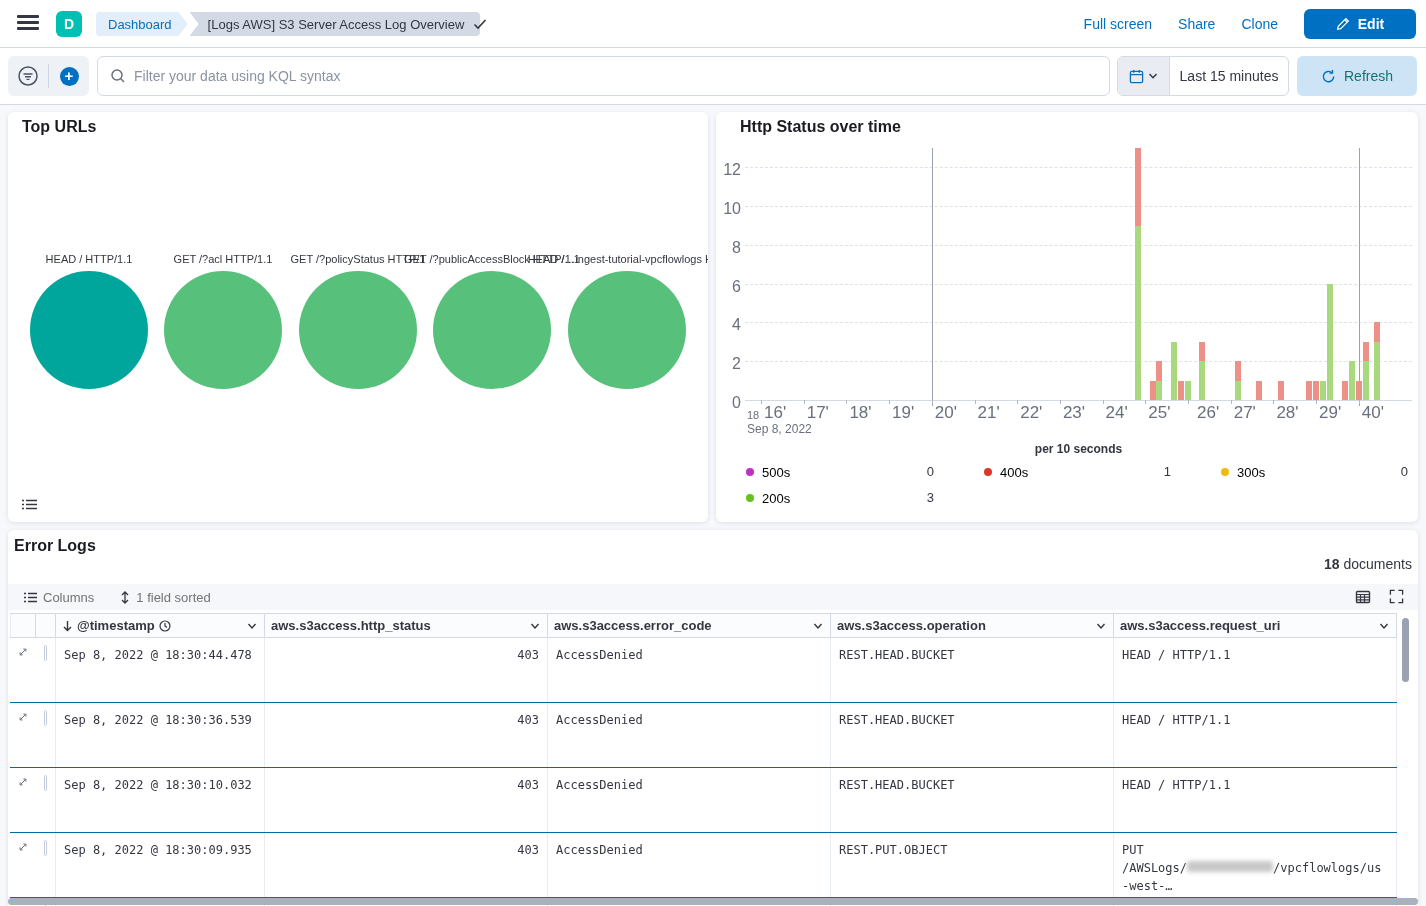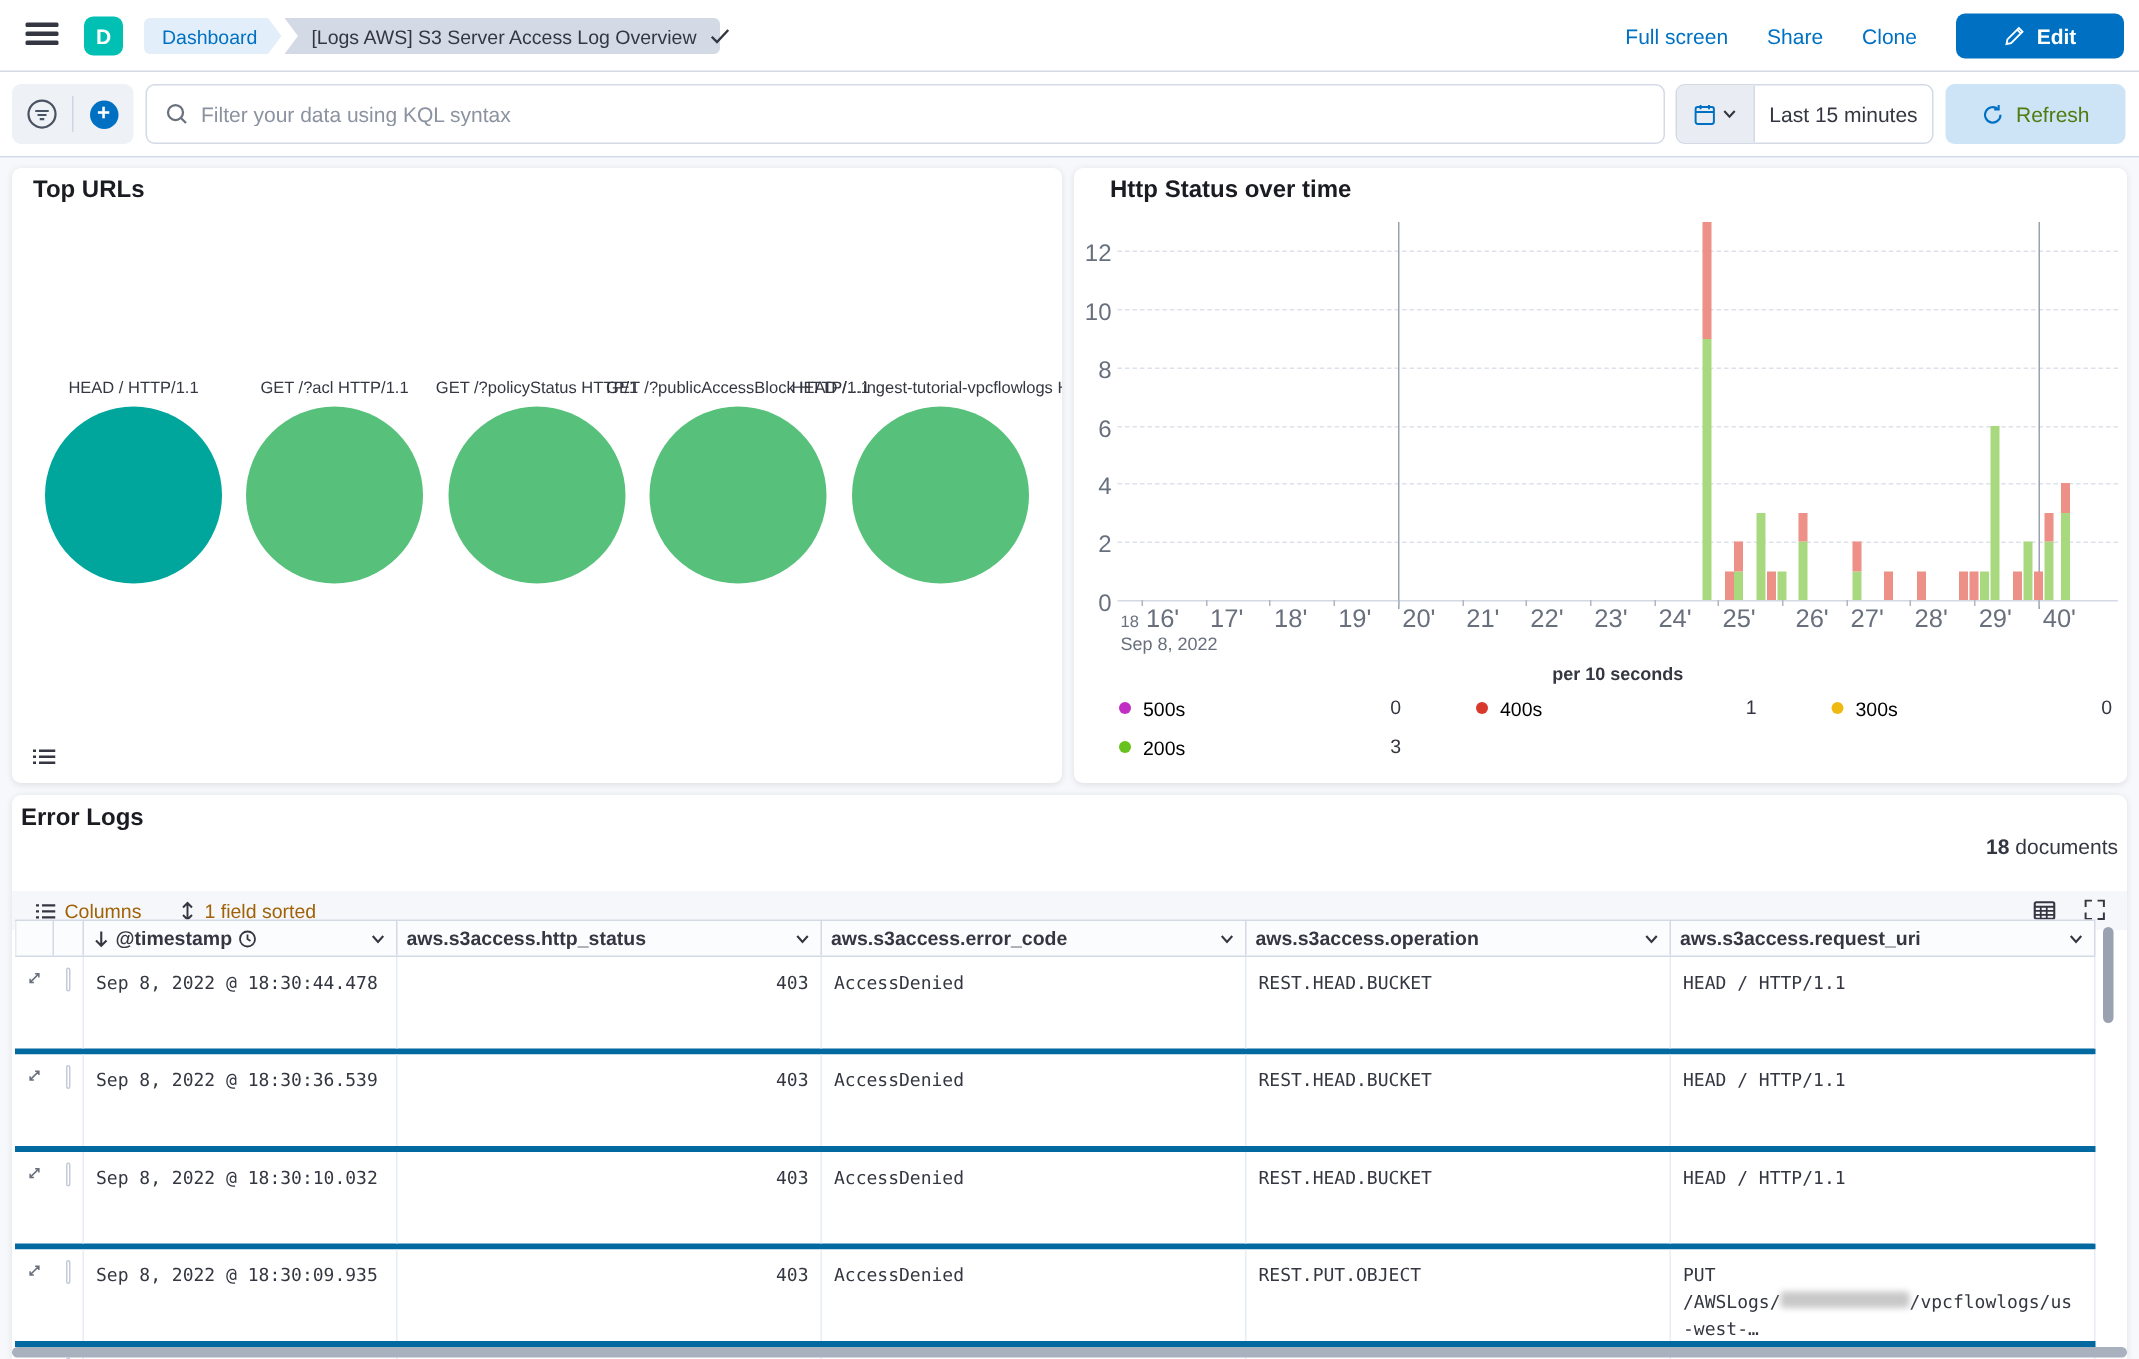--- a/index.html
+++ b/index.html
@@ -26,21 +26,21 @@
   .qb-icons { position:absolute; left:8px; top:8px; width:81px; height:40px; background:#eef2f7; border-radius:6px; display:flex; align-items:center; }
   .qb-iconbtn { width:40px; height:40px; display:flex; align-items:center; justify-content:center; cursor:pointer; }
   .qb-divider { width:1px; height:24px; background:#cfd6e2; }
   .plus-circle { width:19px; height:19px; border-radius:50%; background:#0071c2; color:#fff; font-size:15px; line-height:18px; text-align:center; font-weight:600; }
   .searchbox { position:absolute; left:97px; top:8px; width:1013px; height:40px; background:#fff; border:1px solid #d3dae6; border-radius:6px; display:flex; align-items:center; padding:0 12px; gap:8px; }
   .searchbox input { border:none; outline:none; flex:1; font-size:14px; font-family:inherit; color:#343741; background:transparent; }
   .searchbox input::placeholder { color:#8b93a1; }
   .datepicker { position:absolute; left:1117px; top:8px; width:172px; height:40px; border:1px solid #d3dae6; border-radius:6px; background:#fff; display:flex; overflow:hidden; cursor:pointer; }
   .dp-cal { width:52px; background:#e9edf3; border-right:1px solid #d3dae6; display:flex; align-items:center; justify-content:center; gap:4px; }
   .dp-text { flex:1; display:flex; align-items:center; justify-content:center; font-size:14px; color:#343741; white-space:nowrap; }
-  .refresh-btn { position:absolute; left:1297px; top:8px; width:120px; height:40px; background:#cde4f7; border:none; border-radius:6px; color:#4d7c0f; font-size:14px; font-weight:500; display:flex; align-items:center; justify-content:center; gap:8px; cursor:pointer; font-family:inherit; }
+  .refresh-btn { position:absolute; left:1297px; top:8px; width:120px; height:40px; background:#cde4f7; border:none; border-radius:6px; color:#0f766e; font-size:14px; font-weight:500; display:flex; align-items:center; justify-content:center; gap:8px; cursor:pointer; font-family:inherit; }
 
   
   .panel { position:absolute; background:#fff; border-radius:6px; box-shadow:0 1px 5px rgba(0,0,0,.1); overflow:hidden; }
   .panel-title { position:absolute; font-size:16px; font-weight:700; color:#1a1c21; }
   #panel-pies { left:8px; top:112px; width:700px; height:410px; }
   #panel-http { left:716px; top:112px; width:702px; height:410px; }
   #panel-logs { left:8px; top:530px; width:1410px; height:376px; border-radius:6px 6px 0 0; }
 
   
   .pie-label { position:absolute; top:141px; transform:translateX(-50%); font-size:11px; color:#343741; white-space:nowrap; }
@@ -61,29 +61,29 @@
   .axis-date { position:absolute; left:31px; top:310px; font-size:12px; color:#69707d; }
   .axis-title { position:absolute; left:29px; top:330px; width:667px; text-align:center; font-size:12px; font-weight:700; color:#343741; }
   .legend-item { position:absolute; height:16px; display:flex; align-items:center; cursor:pointer; }
   .legend-dot { width:8px; height:8px; border-radius:50%; margin-right:8px; flex:none; }
   .legend-label { font-size:13px; color:#000000; }
   .legend-value { position:absolute; font-size:13px; color:#343741; text-align:right; width:30px; }
 
   
   .docs-line { position:absolute; right:6px; top:26px; font-size:14px; color:#343741; }
   .docs-line b { font-weight:700; }
-  .grid-toolbar { position:absolute; left:0; top:64px; width:1410px; height:26px; background:#f5f7fa; display:flex; align-items:center; font-size:13px; color:#a16207; }
+  .grid-toolbar { position:absolute; left:0; top:54px; width:1410px; height:26px; background:#f5f7fa; display:flex; align-items:center; font-size:13px; color:#737373; }
   .gt-btn { display:flex; align-items:center; gap:6px; cursor:pointer; margin-left:16px; }
   .gt-right { margin-left:auto; display:flex; gap:18px; margin-right:14px; }
   .gt-icon { cursor:pointer; display:flex; }
   #grid { position:absolute; left:2px; top:83px; width:1387px; }
   .g-header { display:flex; height:25px; background:#fbfcfd; border-top:1px solid #d3dae6; border-bottom:1px solid #d3dae6; }
   .g-hcell { display:flex; align-items:center; gap:4px; padding:0 6px; font-size:13px; font-weight:700; color:#343741; border-right:1px solid #d3dae6; overflow:hidden; white-space:nowrap; cursor:pointer; }
   .g-hcell:first-child { border-left:1px solid #e6ebf2; }
-  .g-row { display:flex; height:65px; border-bottom:4px solid #0369a1; background:#fff; }
+  .g-row { display:flex; height:65px; border-bottom:1px solid #0369a1; background:#fff; }
   .g-cell { padding:8px 8px 0 8px; font-family:"DejaVu Sans Mono", monospace; font-size:12px; line-height:1.5; color:#343741; border-right:1px solid #e8edf4; overflow:hidden; word-break:break-all; }
   .g-cell.num { text-align:right; }
   .g-ctrl { display:flex; justify-content:center; padding-top:8px; border-right:none; cursor:pointer; }
   .g-check { padding-top:7px; display:flex; justify-content:center; }
   .checkbox { width:16px; height:16px; border:1px solid #c3cbd9; border-radius:4px; background:#fff; cursor:pointer; }
   .redact { display:inline-block; width:86px; height:11px; background:#c8c8c8; border-radius:2px; filter:blur(2px); vertical-align:baseline; }
   .vscroll { position:absolute; left:1394px; top:88px; width:7px; height:64px; background:#9aa1b0; border-radius:4px; cursor:pointer; }
   .hscroll { position:absolute; left:8px; top:898px; width:1410px; height:7px; background:#a9b1bf; border-radius:4px; cursor:pointer; z-index:6; }
 
   svg { display:block; }

